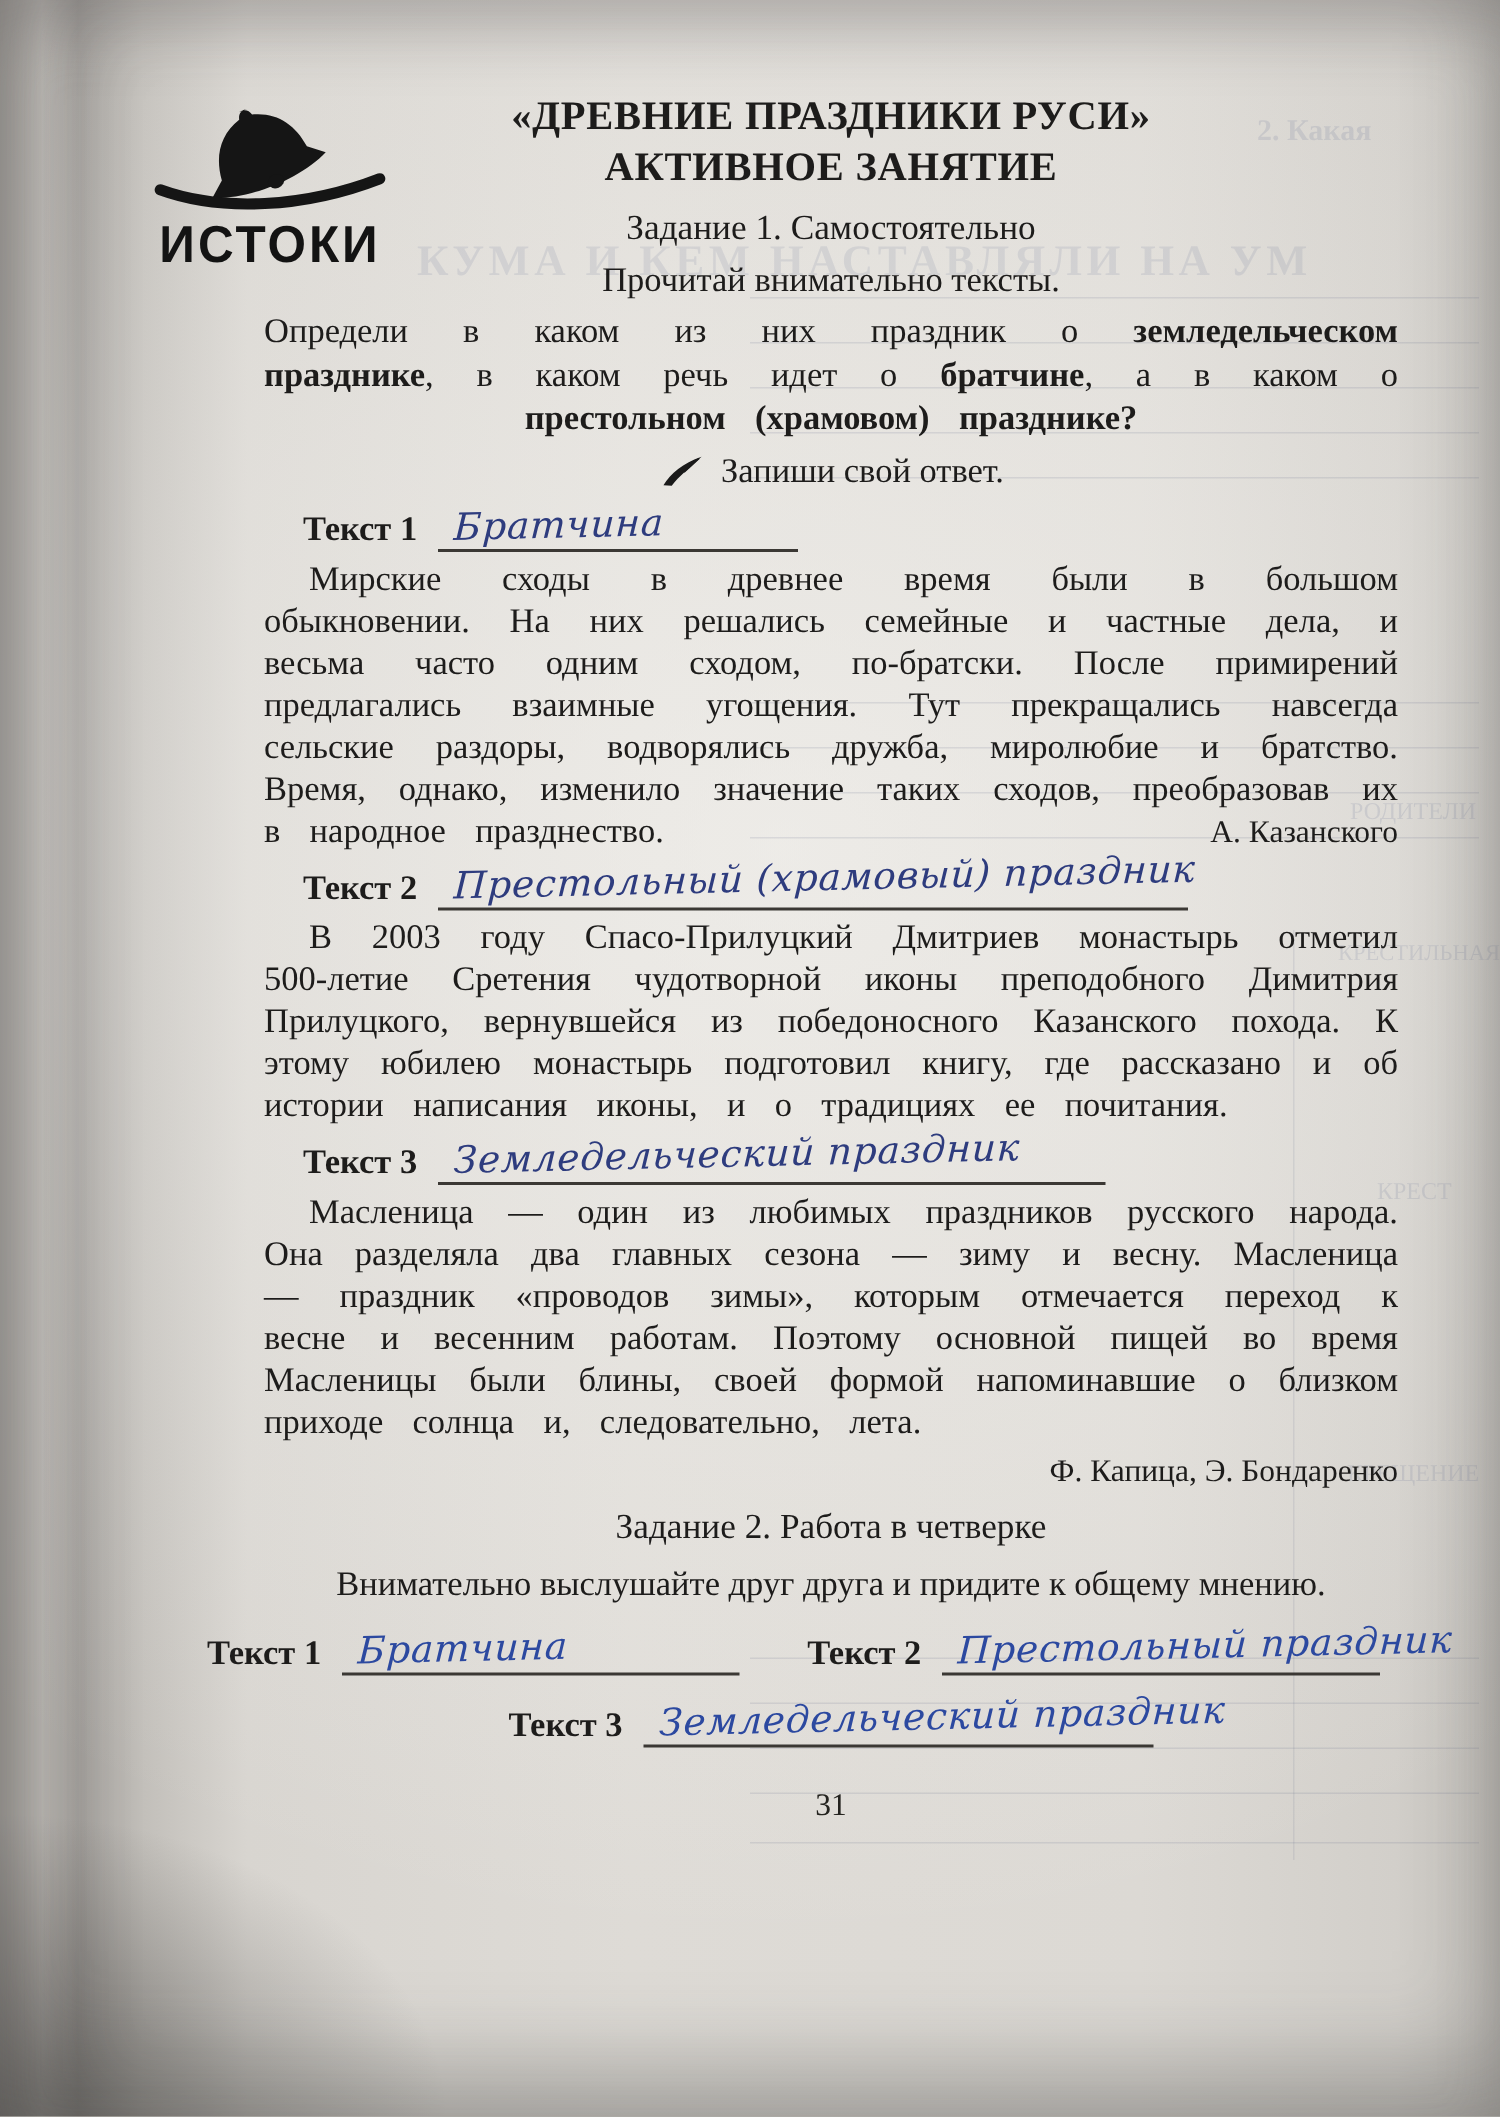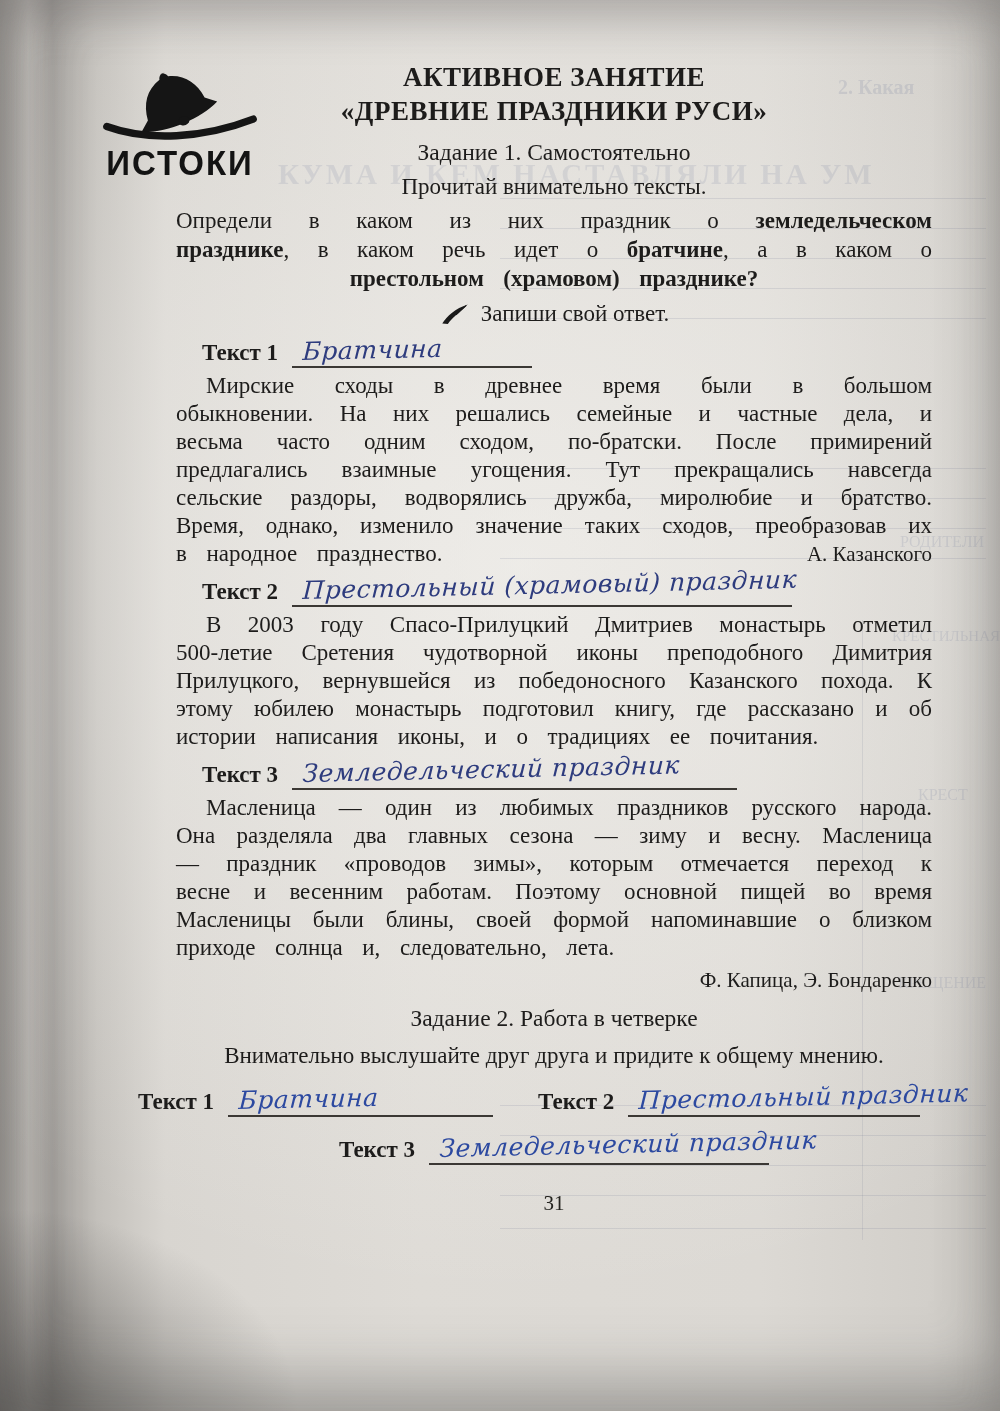--- a/index.html
+++ b/index.html
@@ -101,22 +101,22 @@
       <g transform="rotate(-22 80 50)">
         <path d="M82 14 c-4 -1 -7 1 -8 5 c-17 5 -26 18 -28 36 l-11 9 c24 11 64 11 88 0 l-11 -9 c-2 -18 -11 -31 -28 -36 c-1 -4 -4 -6 -8 -5 z" fill="#151515"></path>
         <ellipse cx="82" cy="70" rx="6" ry="5" fill="#151515"></ellipse>
       </g>
       <path d="M6 74 c44 16 104 13 158 -8" stroke="#151515" stroke-width="8" fill="none" stroke-linecap="round"></path>
     </svg>
     <div class="logo-text">ИСТОКИ</div>
   </div>
 
   <div class="content">
+    <div class="title">«ДРЕВНИЕ ПРАЗДНИКИ РУСИ»</div>
     <div class="title">АКТИВНОЕ ЗАНЯТИЕ</div>
-    <div class="title">«ДРЕВНИЕ ПРАЗДНИКИ РУСИ»</div>
     <div class="heading">Задание 1. Самостоятельно</div>
     <div class="center-line">Прочитай внимательно тексты.</div>
 
     <p class="question"><span>Определи в каком из них праздник о </span><b>земледельческом празднике</b><span>, в каком речь идет о </span><b>братчине</b><span>, а в каком о </span><b>престольном (храмовом) празднике?</b></p>
 
     <div class="prompt">
       <span class="pen-icon">
         <svg viewBox="0 0 34 22">
             <path d="M2 20 C8 12 18 5 32 2 C22 10 14 14 8 21 Z" fill="#1a1a1a"></path>
             <path d="M30 3 C26 6 22 9 18 12" stroke="#1a1a1a" stroke-width="1.2" fill="none"></path>

